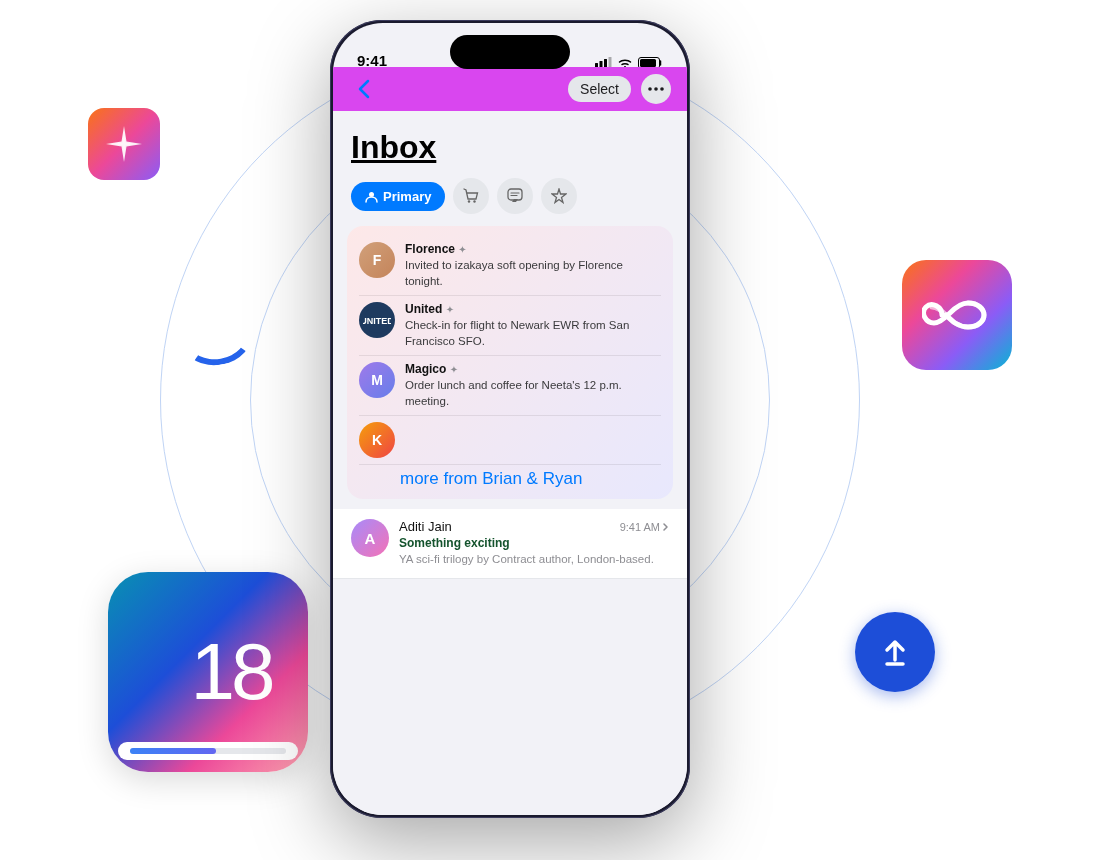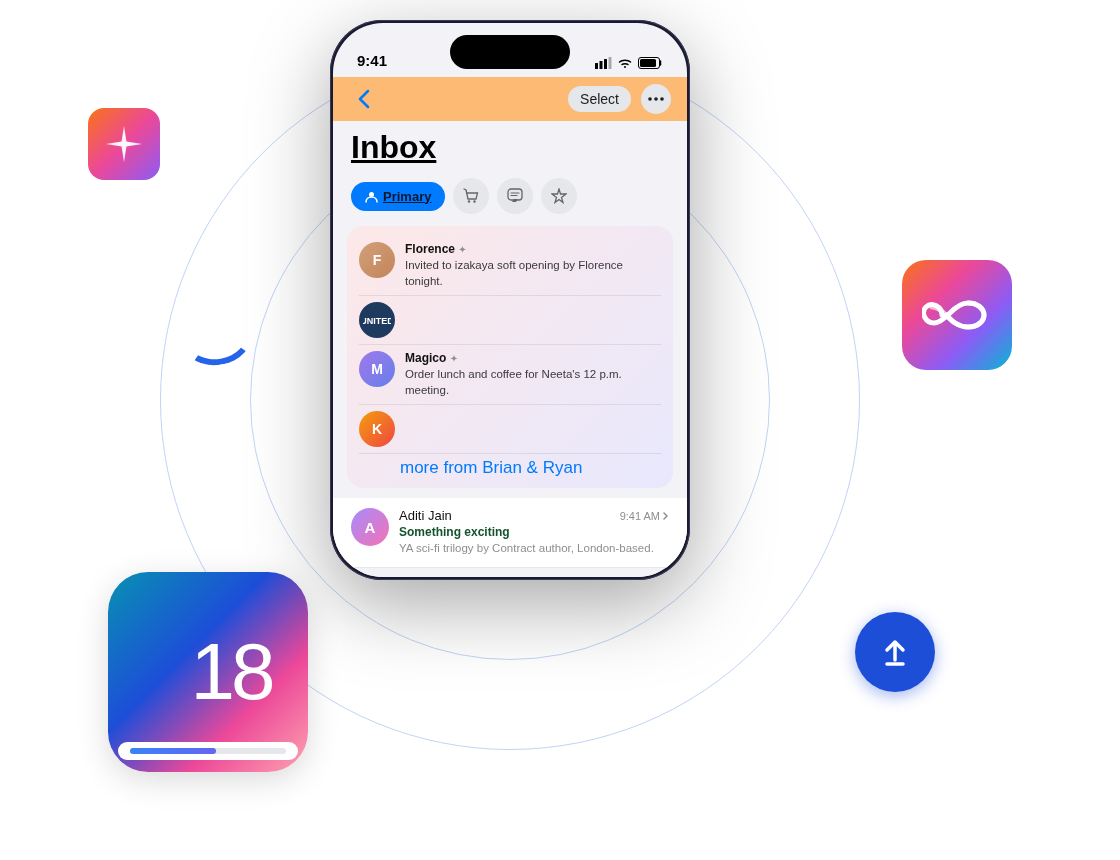--- a/index.html
+++ b/index.html
@@ -134,21 +134,21 @@
     .phone-wrapper {
       position: absolute;
       top: 20px;
       left: 330px;
       width: 380px;
       height: 780px;
     }
 
     .phone-frame {
       width: 360px;
-      height: 560px;
+      height: 798px;
       background: #1a1a2e;
       border-radius: 52px;
       padding: 3px;
       box-shadow: 0 24px 80px rgba(0,0,0,0.35), inset 0 0 0 1px #3a3a5c;
       position: relative;
     }
 
     .phone-screen {
       width: 100%;
       height: 100%;
@@ -193,29 +193,29 @@
     }
     .status-icons {
       display: flex;
       gap: 5px;
       align-items: center;
     }
 
     
     .nav-bar {
       position: absolute;
-      top: 54px;
+      top: 44px;
       left: 0;
       right: 0;
       height: 44px;
       display: flex;
       align-items: center;
       justify-content: space-between;
       padding: 0 16px;
-      background: #fdba74;
+      background: #d946ef;
       z-index: 5;
     }
     .nav-back {
       width: 30px;
       height: 30px;
       display: flex;
       align-items: center;
       justify-content: center;
       color: #007aff;
       font-size: 20px;
@@ -268,30 +268,29 @@
 
     
     .tab-bar {
       display: flex;
       gap: 8px;
       padding: 0 18px 12px;
       align-items: center;
     }
     .tab-primary {
       background: #007aff;
-      color: #0f172a;
+      color: #ffffff;
       border-radius: 20px;
       padding: 7px 14px;
       font-size: 13px;
       font-weight: 600;
       display: flex;
       align-items: center;
       gap: 5px;
       white-space: nowrap;
-      text-decoration: underline;
     }
     .tab-icon-btn {
       width: 36px;
       height: 36px;
       background: #e5e7eb;
       border-radius: 50%;
       display: flex;
       align-items: center;
       justify-content: center;
       font-size: 15px;
@@ -610,20 +609,27 @@
             </div>
           </div>
 
           <div class="mail-item">
             <div class="united-avatar mail-avatar">
               <svg width="28" height="28" viewBox="0 0 28 28">
                   <circle cx="14" cy="14" r="13" fill="#1e3a5f"></circle>
                   <text x="14" y="18" text-anchor="middle" fill="white" font-size="9" font-weight="700">UNITED</text>
                 </svg>
             </div>
+            <div class="mail-body">
+              <div class="mail-sender">
+                <span>United</span>
+                <span style="font-size:10px; font-weight:400; color:#8e8e93;"> ✦</span>
+              </div>
+              <div class="mail-preview">Check-in for flight to Newark EWR from San Francisco SFO.</div>
+            </div>
           </div>
 
           <div class="mail-item">
             <div class="magico-avatar mail-avatar">M</div>
             <div class="mail-body">
               <div class="mail-sender">
                 <span>Magico</span>
                 <span style="font-size:10px; font-weight:400; color:#8e8e93;"> ✦</span>
               </div>
               <div class="mail-preview">Order lunch and coffee for Neeta's 12 p.m. meeting.</div>

